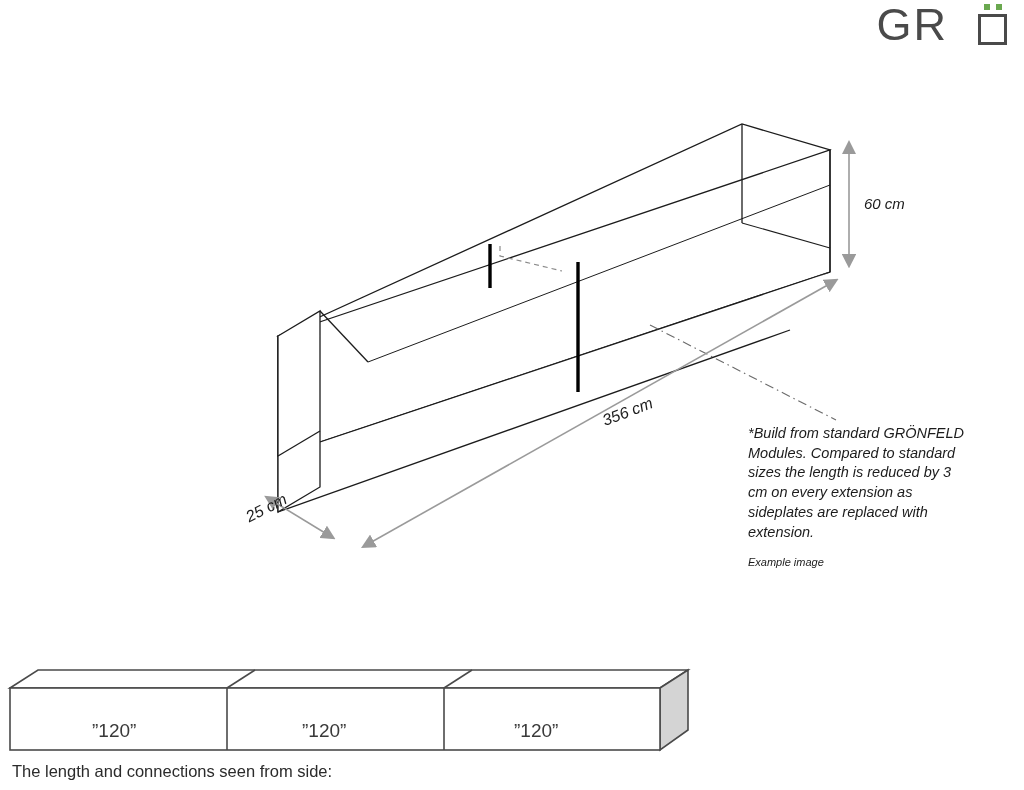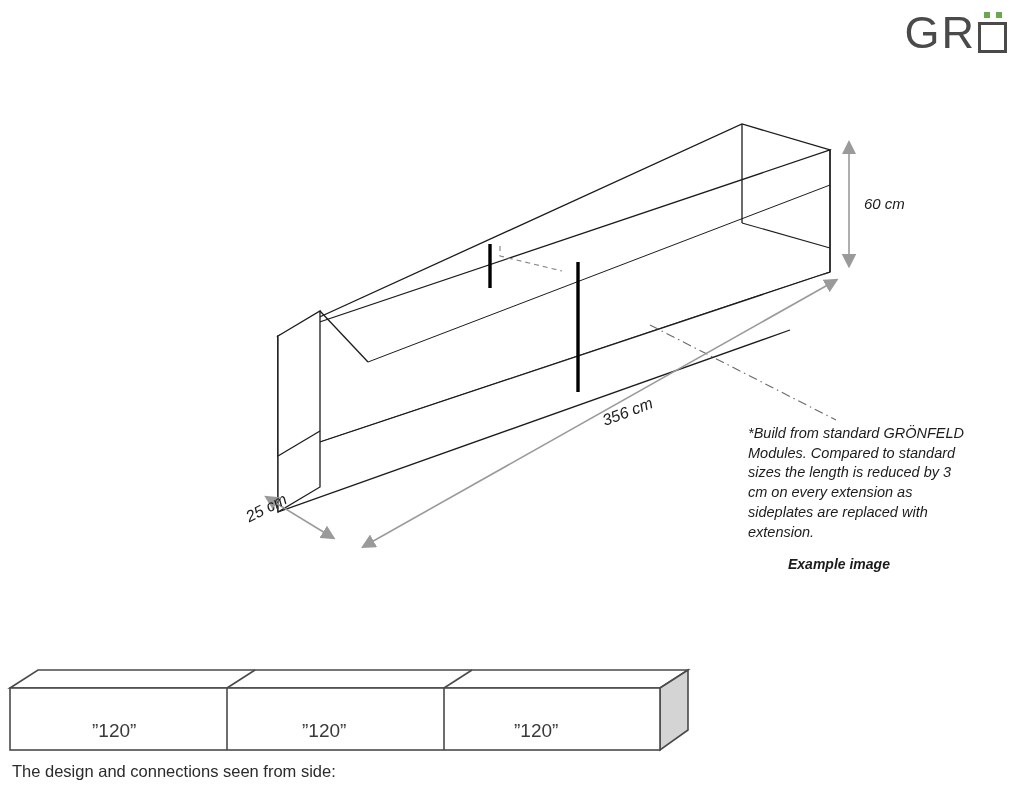--- a/index.html
+++ b/index.html
@@ -13,25 +13,26 @@
     height: 790px;
     position: relative;
     font-family: "Liberation Sans", sans-serif;
     color: #2b2b2b;
     overflow: hidden;
   }
 
   
   .logo {
     position: absolute;
-    top: 10px;
+    top: 2px;
     right: 14px;
     display: flex;
     align-items: flex-end;
     letter-spacing: 1px;
+    gap: 28px;
   }
   .logo-text {
     font-family: "Liberation Sans", sans-serif;
     font-size: 45px;
     font-weight: 300;
     color: #4a4a4a;
     line-height: 1;
     letter-spacing: 2px;
   }
   .logo-o-wrap {
@@ -78,25 +79,24 @@
     font-size: 14.5px;
     font-style: italic;
     line-height: 1.36;
     color: #1c1c1c;
   }
   .note-example {
     position: absolute;
     left: 748px;
     top: 556px;
     font-family: "Liberation Sans", sans-serif;
-    font-size: 14px;
+    font-size: 11px;
     font-style: italic;
-    font-weight: bold;
+    font-weight: normal;
     color: #1c1c1c;
-    margin-left: 40px;
   }
 
   
   .dim-label {
     position: absolute;
     font-family: "Liberation Sans", sans-serif;
     font-style: italic;
     font-size: 15px;
     color: #1c1c1c;
     white-space: nowrap;
@@ -227,13 +227,13 @@
   <line x1="227" y1="30" x2="255" y2="12" stroke="#4a4a4a" stroke-width="1.6"></line>
 
   <line x1="444" y1="30" x2="444" y2="92" stroke="#4a4a4a" stroke-width="1.6"></line>
   <line x1="444" y1="30" x2="472" y2="12" stroke="#4a4a4a" stroke-width="1.6"></line>
 </svg>
 
 <div class="mod-label" id="mod-1">”120”</div>
 <div class="mod-label" id="mod-2">”120”</div>
 <div class="mod-label" id="mod-3">”120”</div>
 
-<div class="caption">The design and connections seen from side:</div>
+<div class="caption">The length and connections seen from side:</div>
 
 </body></html>

